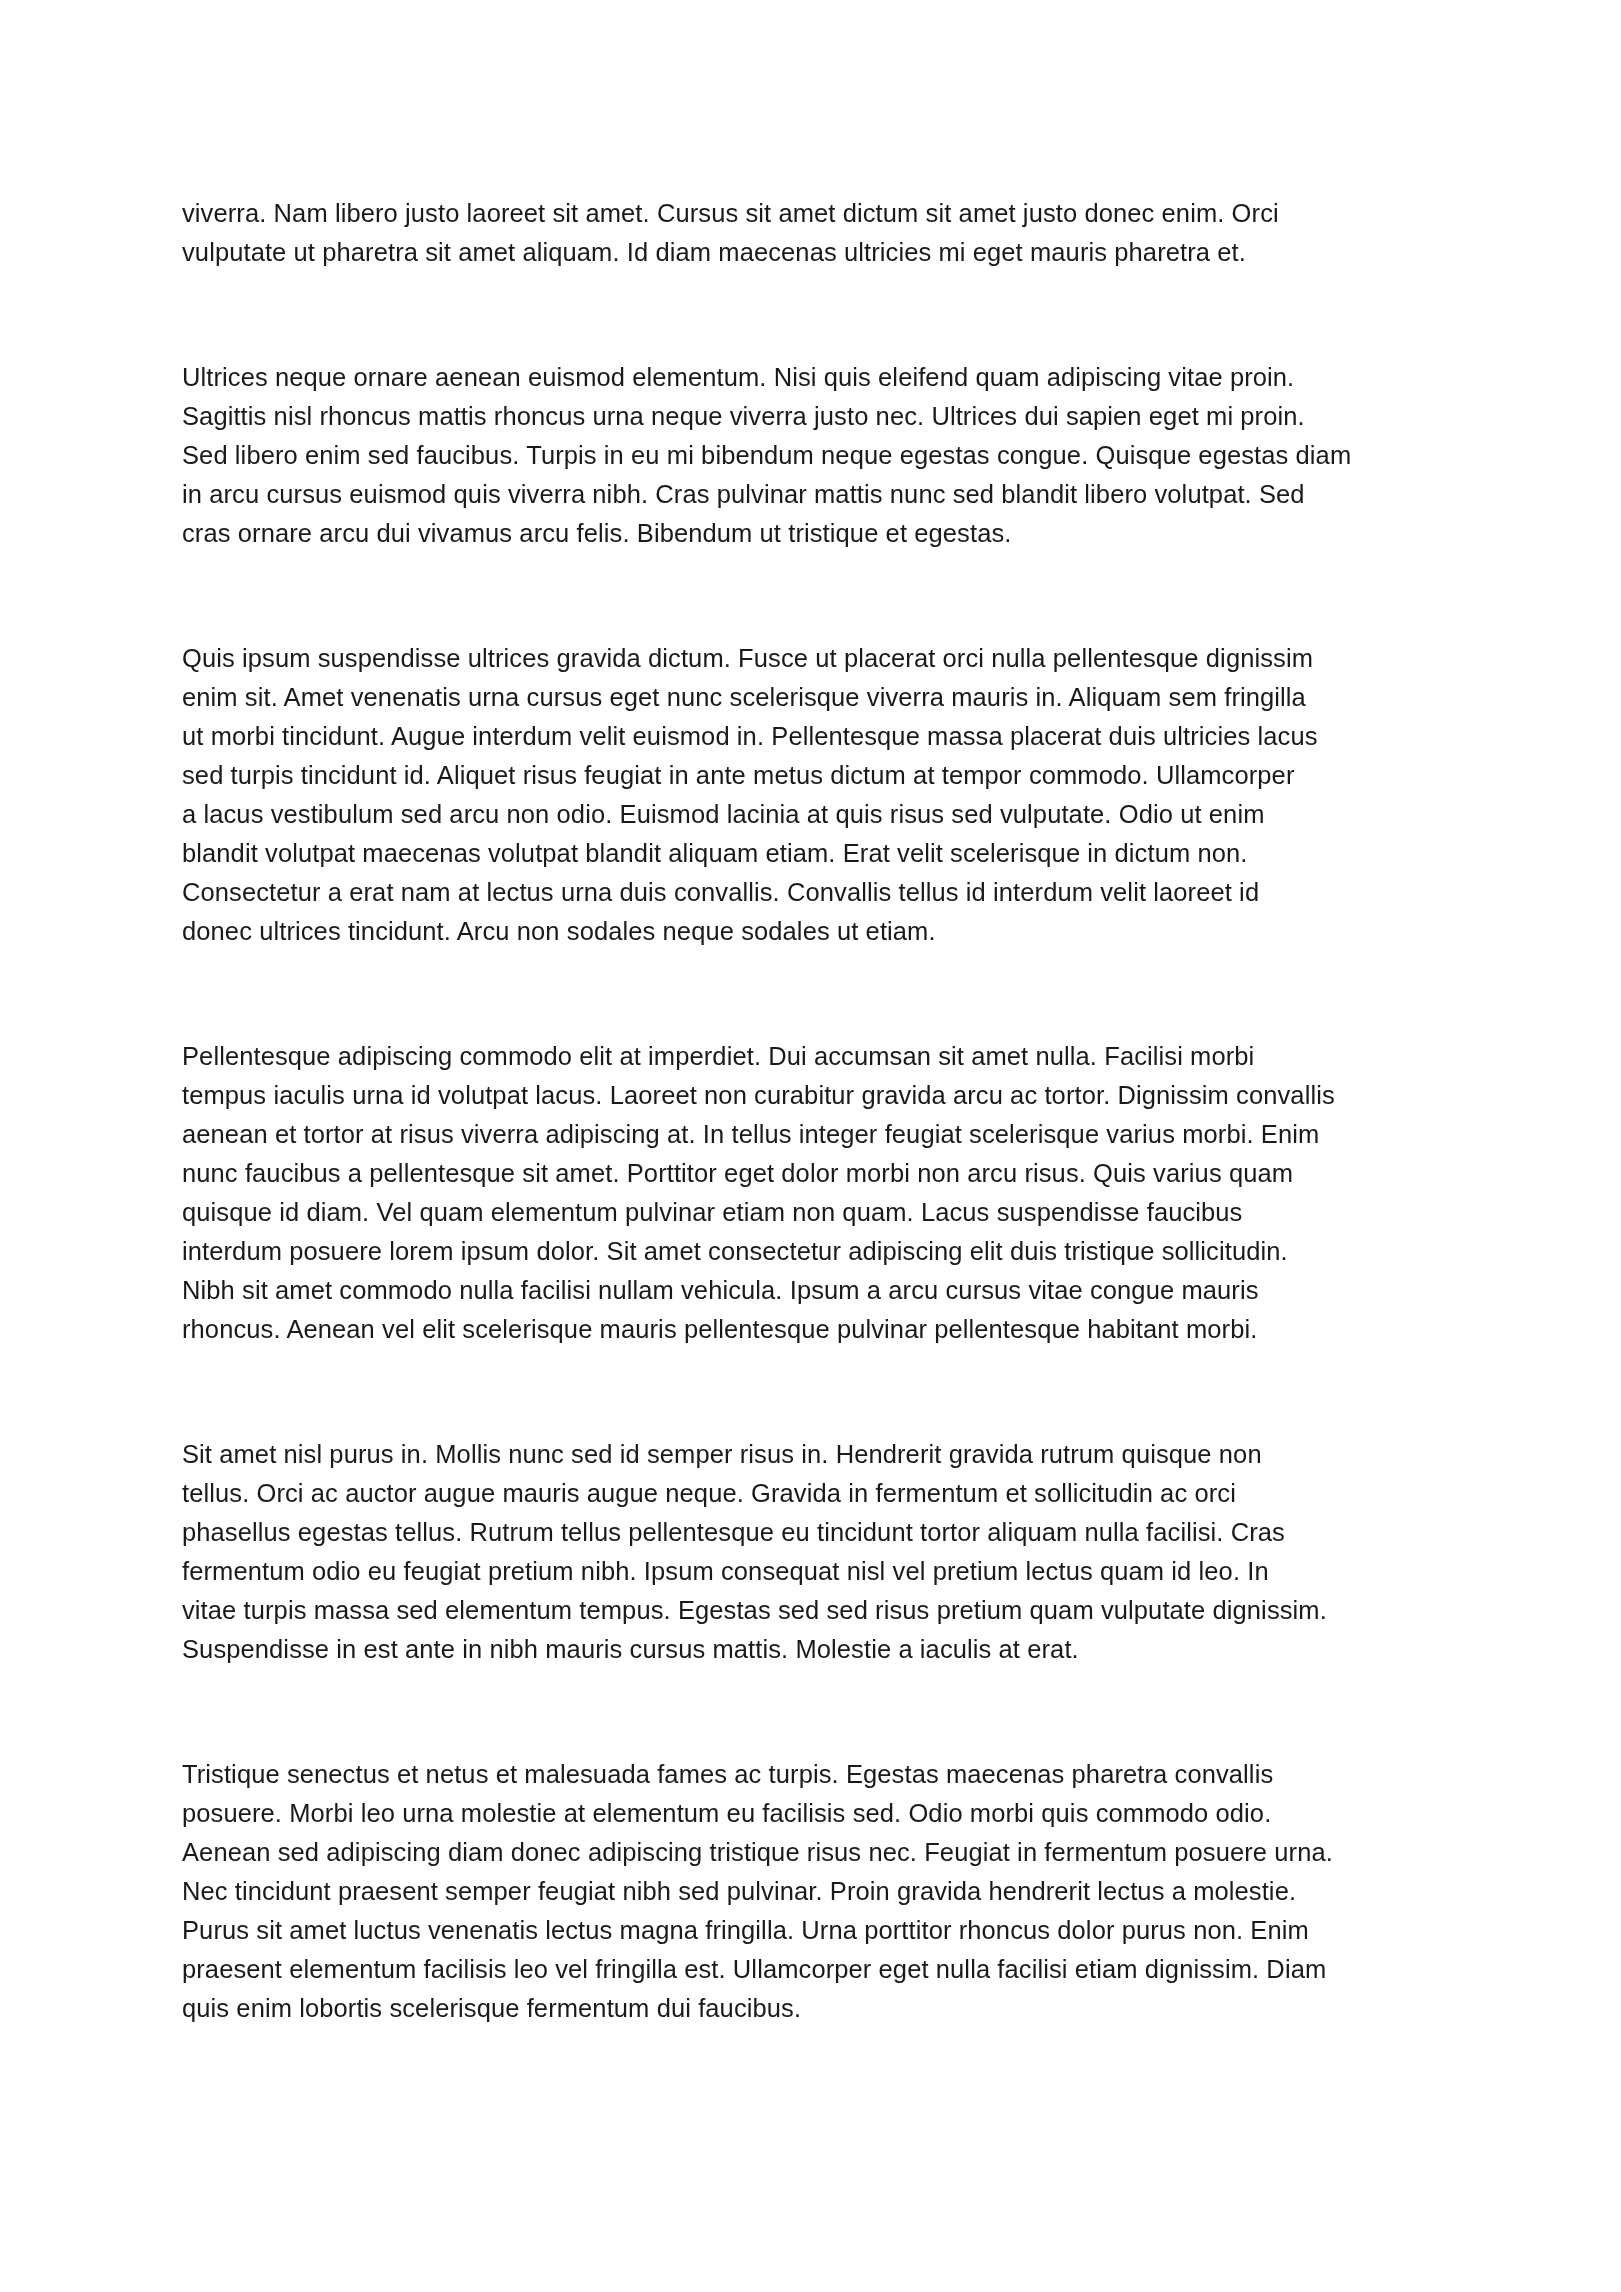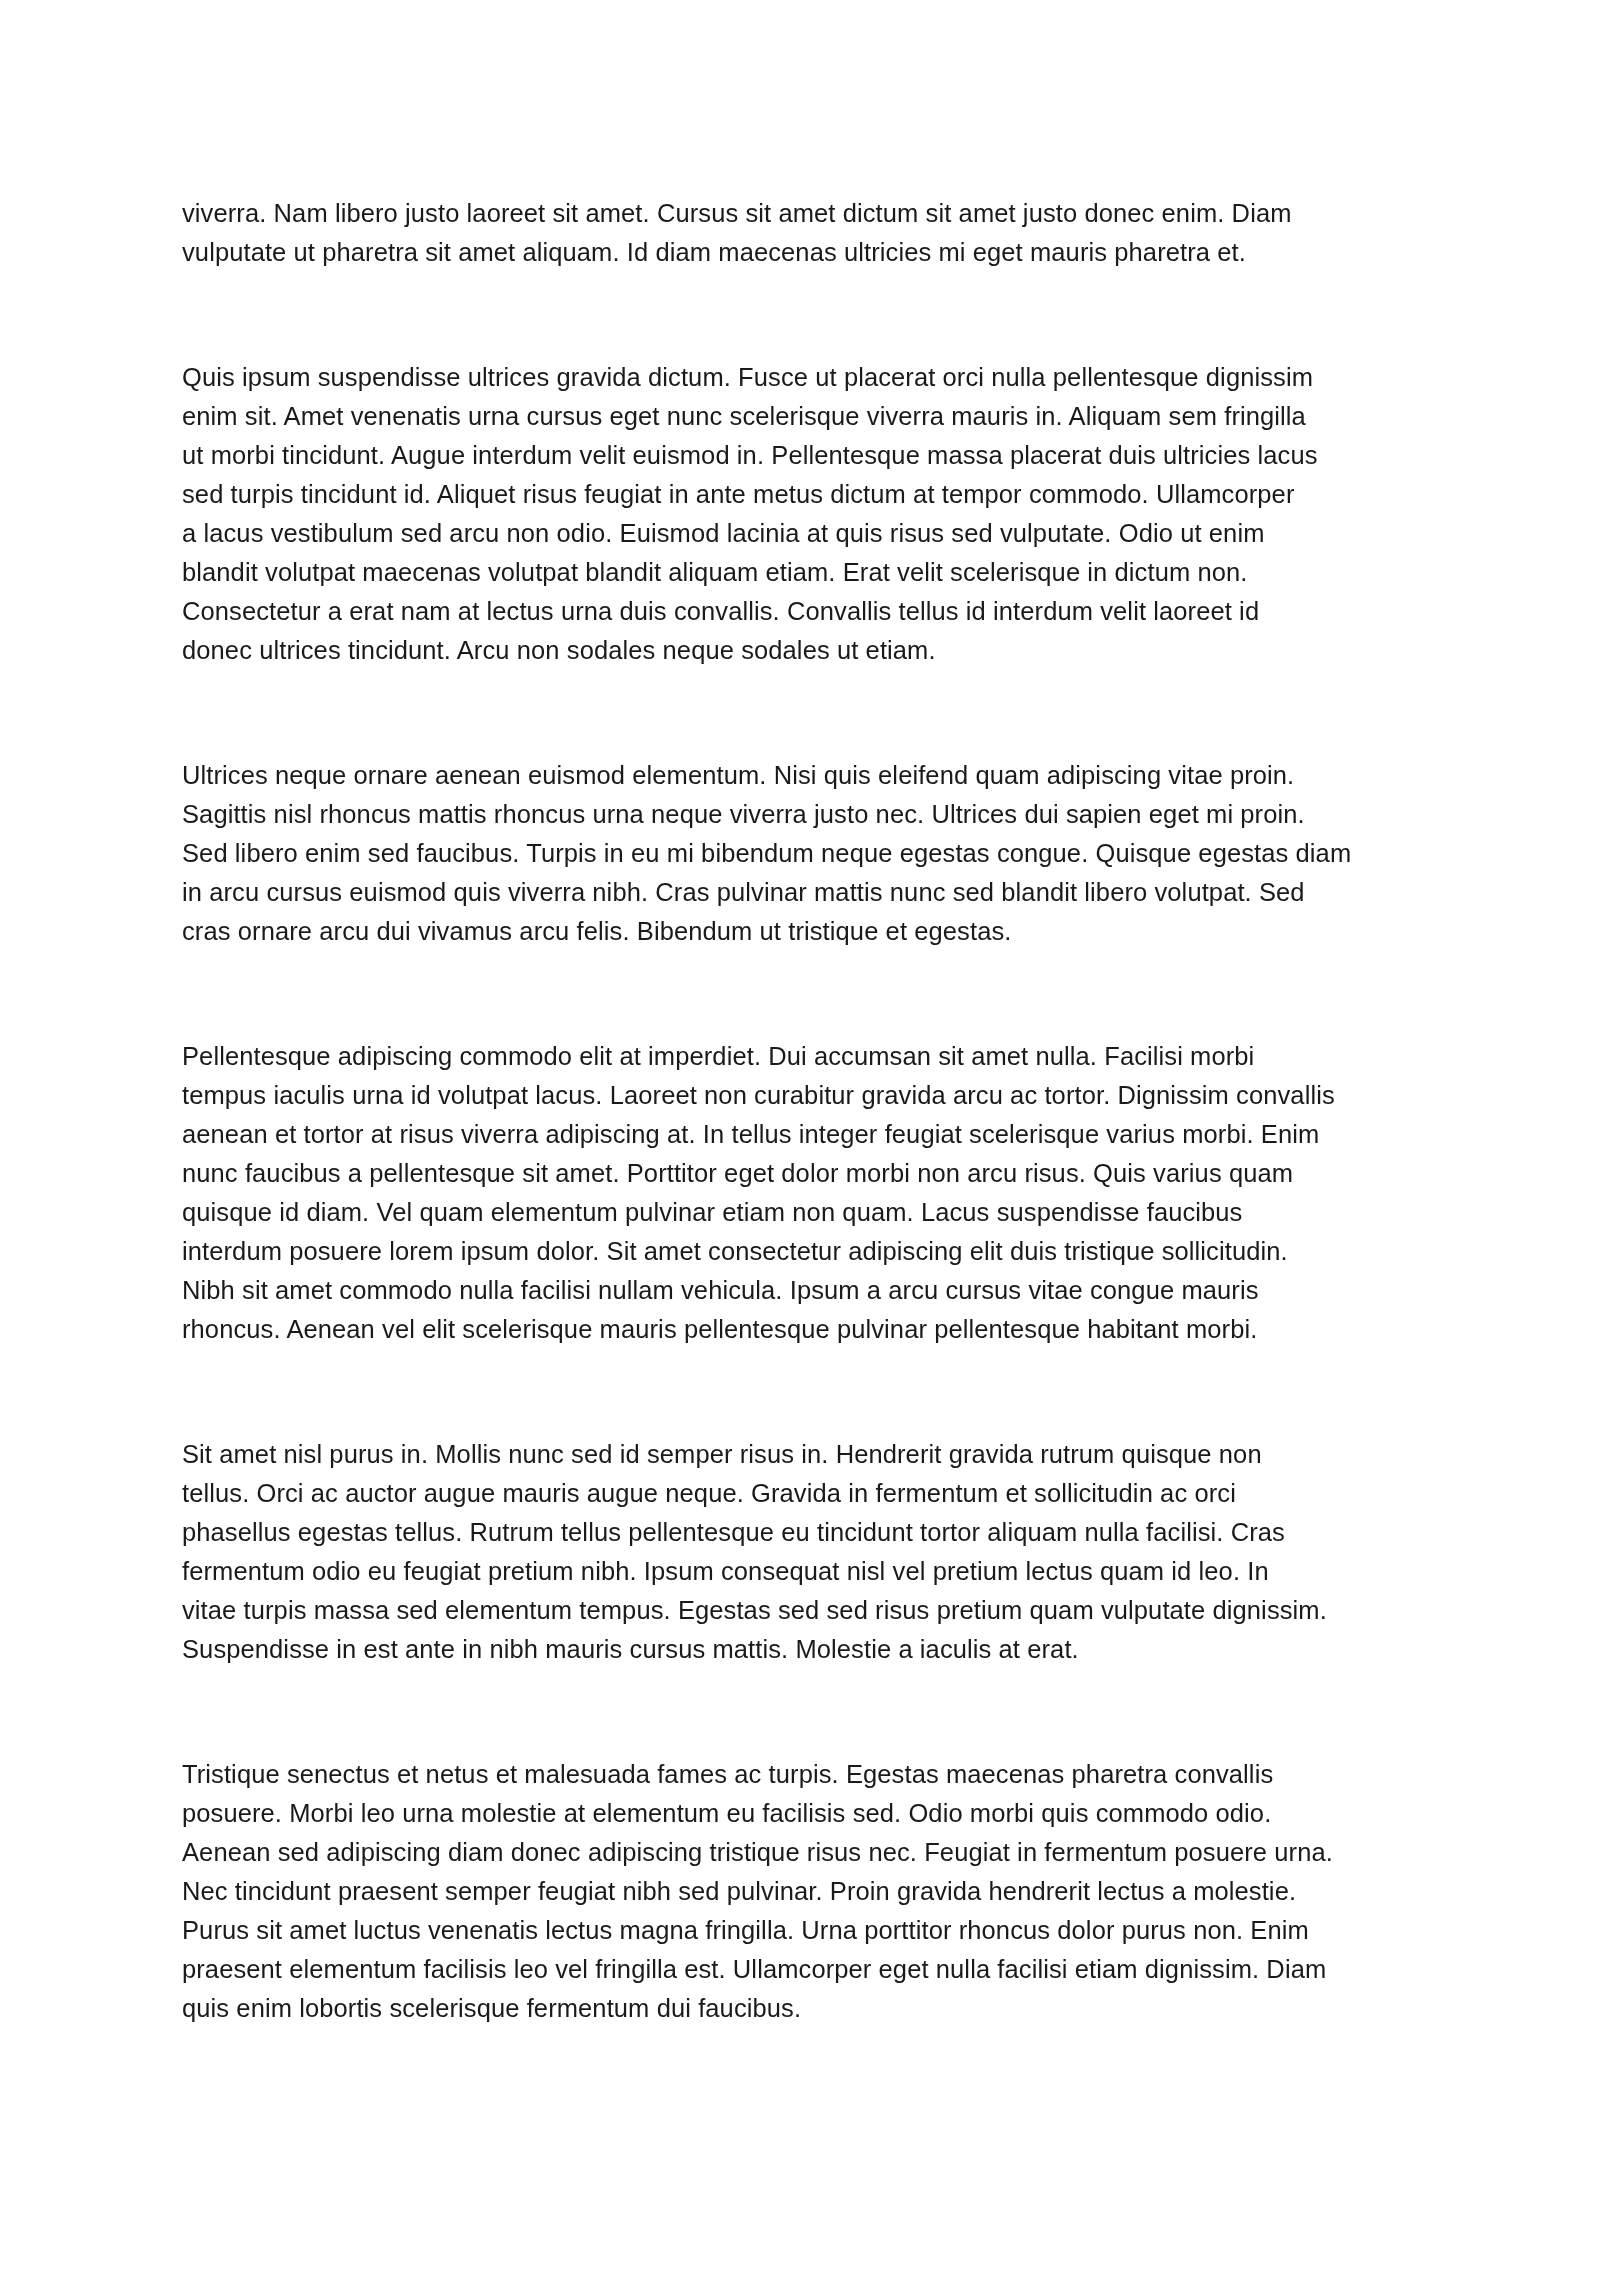--- a/index.html
+++ b/index.html
@@ -33,35 +33,35 @@
   }
   .para:last-child {
     margin-bottom: 0;
   }
 </style>
 </head>
 <body>
 
 <div class="page">
   <div class="text-block">
-      <p class="para">viverra. Nam libero justo laoreet sit amet. Cursus sit amet dictum sit amet justo donec enim. Diam
+      <p class="para">viverra. Nam libero justo laoreet sit amet. Cursus sit amet dictum sit amet justo donec enim. Orci
 vulputate ut pharetra sit amet aliquam. Id diam maecenas ultricies mi eget mauris pharetra et.</p>
+      <p class="para">Ultrices neque ornare aenean euismod elementum. Nisi quis eleifend quam adipiscing vitae proin.
+Sagittis nisl rhoncus mattis rhoncus urna neque viverra justo nec. Ultrices dui sapien eget mi proin.
+Sed libero enim sed faucibus. Turpis in eu mi bibendum neque egestas congue. Quisque egestas diam
+in arcu cursus euismod quis viverra nibh. Cras pulvinar mattis nunc sed blandit libero volutpat. Sed
+cras ornare arcu dui vivamus arcu felis. Bibendum ut tristique et egestas.</p>
       <p class="para">Quis ipsum suspendisse ultrices gravida dictum. Fusce ut placerat orci nulla pellentesque dignissim
 enim sit. Amet venenatis urna cursus eget nunc scelerisque viverra mauris in. Aliquam sem fringilla
 ut morbi tincidunt. Augue interdum velit euismod in. Pellentesque massa placerat duis ultricies lacus
 sed turpis tincidunt id. Aliquet risus feugiat in ante metus dictum at tempor commodo. Ullamcorper
 a lacus vestibulum sed arcu non odio. Euismod lacinia at quis risus sed vulputate. Odio ut enim
 blandit volutpat maecenas volutpat blandit aliquam etiam. Erat velit scelerisque in dictum non.
 Consectetur a erat nam at lectus urna duis convallis. Convallis tellus id interdum velit laoreet id
 donec ultrices tincidunt. Arcu non sodales neque sodales ut etiam.</p>
-      <p class="para">Ultrices neque ornare aenean euismod elementum. Nisi quis eleifend quam adipiscing vitae proin.
-Sagittis nisl rhoncus mattis rhoncus urna neque viverra justo nec. Ultrices dui sapien eget mi proin.
-Sed libero enim sed faucibus. Turpis in eu mi bibendum neque egestas congue. Quisque egestas diam
-in arcu cursus euismod quis viverra nibh. Cras pulvinar mattis nunc sed blandit libero volutpat. Sed
-cras ornare arcu dui vivamus arcu felis. Bibendum ut tristique et egestas.</p>
       <p class="para">Pellentesque adipiscing commodo elit at imperdiet. Dui accumsan sit amet nulla. Facilisi morbi
 tempus iaculis urna id volutpat lacus. Laoreet non curabitur gravida arcu ac tortor. Dignissim convallis
 aenean et tortor at risus viverra adipiscing at. In tellus integer feugiat scelerisque varius morbi. Enim
 nunc faucibus a pellentesque sit amet. Porttitor eget dolor morbi non arcu risus. Quis varius quam
 quisque id diam. Vel quam elementum pulvinar etiam non quam. Lacus suspendisse faucibus
 interdum posuere lorem ipsum dolor. Sit amet consectetur adipiscing elit duis tristique sollicitudin.
 Nibh sit amet commodo nulla facilisi nullam vehicula. Ipsum a arcu cursus vitae congue mauris
 rhoncus. Aenean vel elit scelerisque mauris pellentesque pulvinar pellentesque habitant morbi.</p>
       <p class="para">Sit amet nisl purus in. Mollis nunc sed id semper risus in. Hendrerit gravida rutrum quisque non
 tellus. Orci ac auctor augue mauris augue neque. Gravida in fermentum et sollicitudin ac orci

